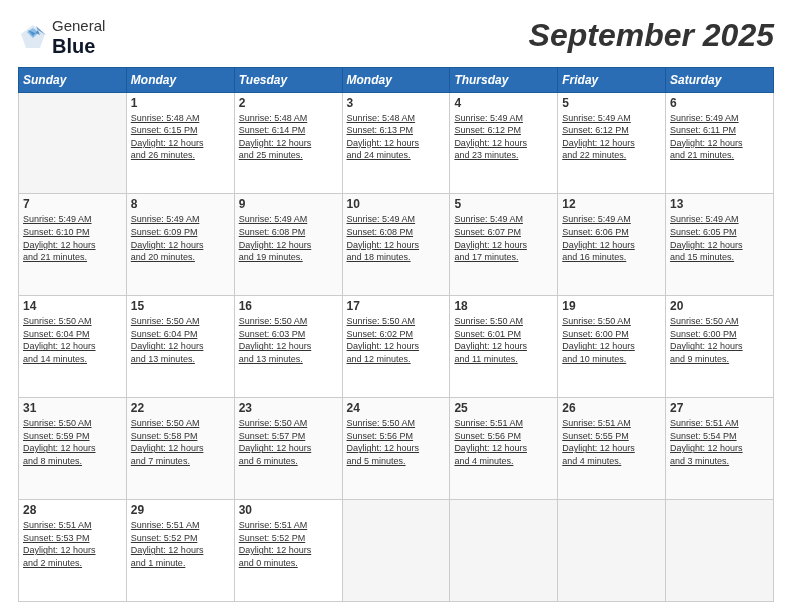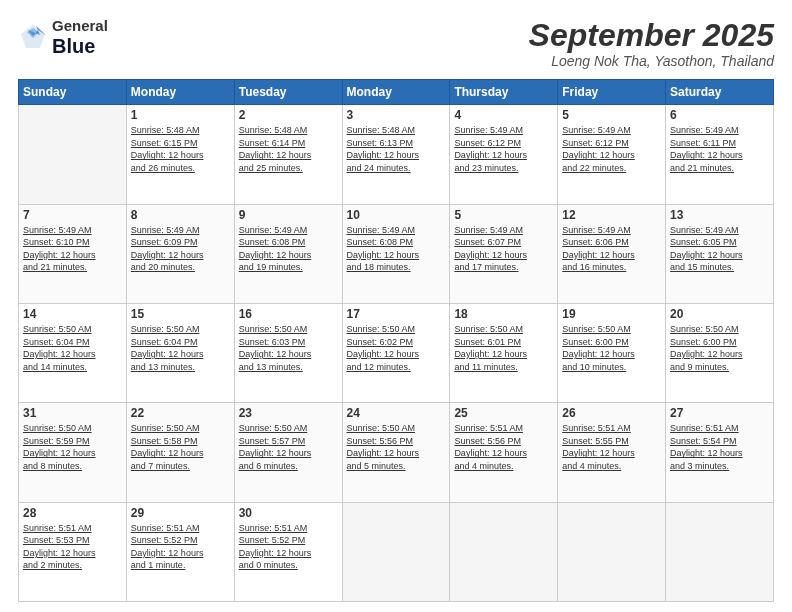--- a/index.html
+++ b/index.html
@@ -28,21 +28,21 @@
       align-items: center;
       gap: 4px;
     }
     .logo-text {
       display: flex;
       flex-direction: column;
       line-height: 1.1;
     }
     .logo-general {
       font-size: 15px;
-      font-weight: bold;
+      font-weight: normal;
       color: #333;
     }
     .logo-blue {
       font-size: 20px;
       font-weight: bold;
       color: #0f172a;
     }
     .logo-icon {
       width: 30px;
       height: 30px;
@@ -68,20 +68,21 @@
       table-layout: fixed;
     }
     .calendar thead tr th {
       background: #2a6db5;
       color: #fff;
       font-size: 12px;
       font-weight: bold;
       padding: 5px 4px;
       border: 1px solid #1a5a9a;
       text-align: left;
+      font-style: italic;
     }
     .calendar tbody tr td {
       border: 1px solid #ccc;
       vertical-align: top;
       padding: 3px 4px;
       font-size: 9.5px;
       color: #333;
       height: 88px;
     }
     .day-num {
@@ -117,21 +118,20 @@
         <polygon points="18,4 28,13 20,8 15,14 10,8 22,13" fill="#2a6db5" opacity="0.7"></polygon>
         <polygon points="15,6 26,14 21,10 15,16 9,10" fill="#3a8fd5" opacity="0.5"></polygon>
       </svg>
       <div class="logo-text">
         <span class="logo-general">General</span>
         <span class="logo-blue">Blue</span>
       </div>
     </div>
     <div class="title-block">
       <div class="month-title">September 2025</div>
-      <div class="location">Loeng Nok Tha, Yasothon, Thailand</div>
     </div>
   </div>
 
   <table class="calendar">
     <thead>
       <tr>
       <th>Sunday</th>
           <th>Monday</th>
           <th>Tuesday</th>
           <th>Monday</th>

